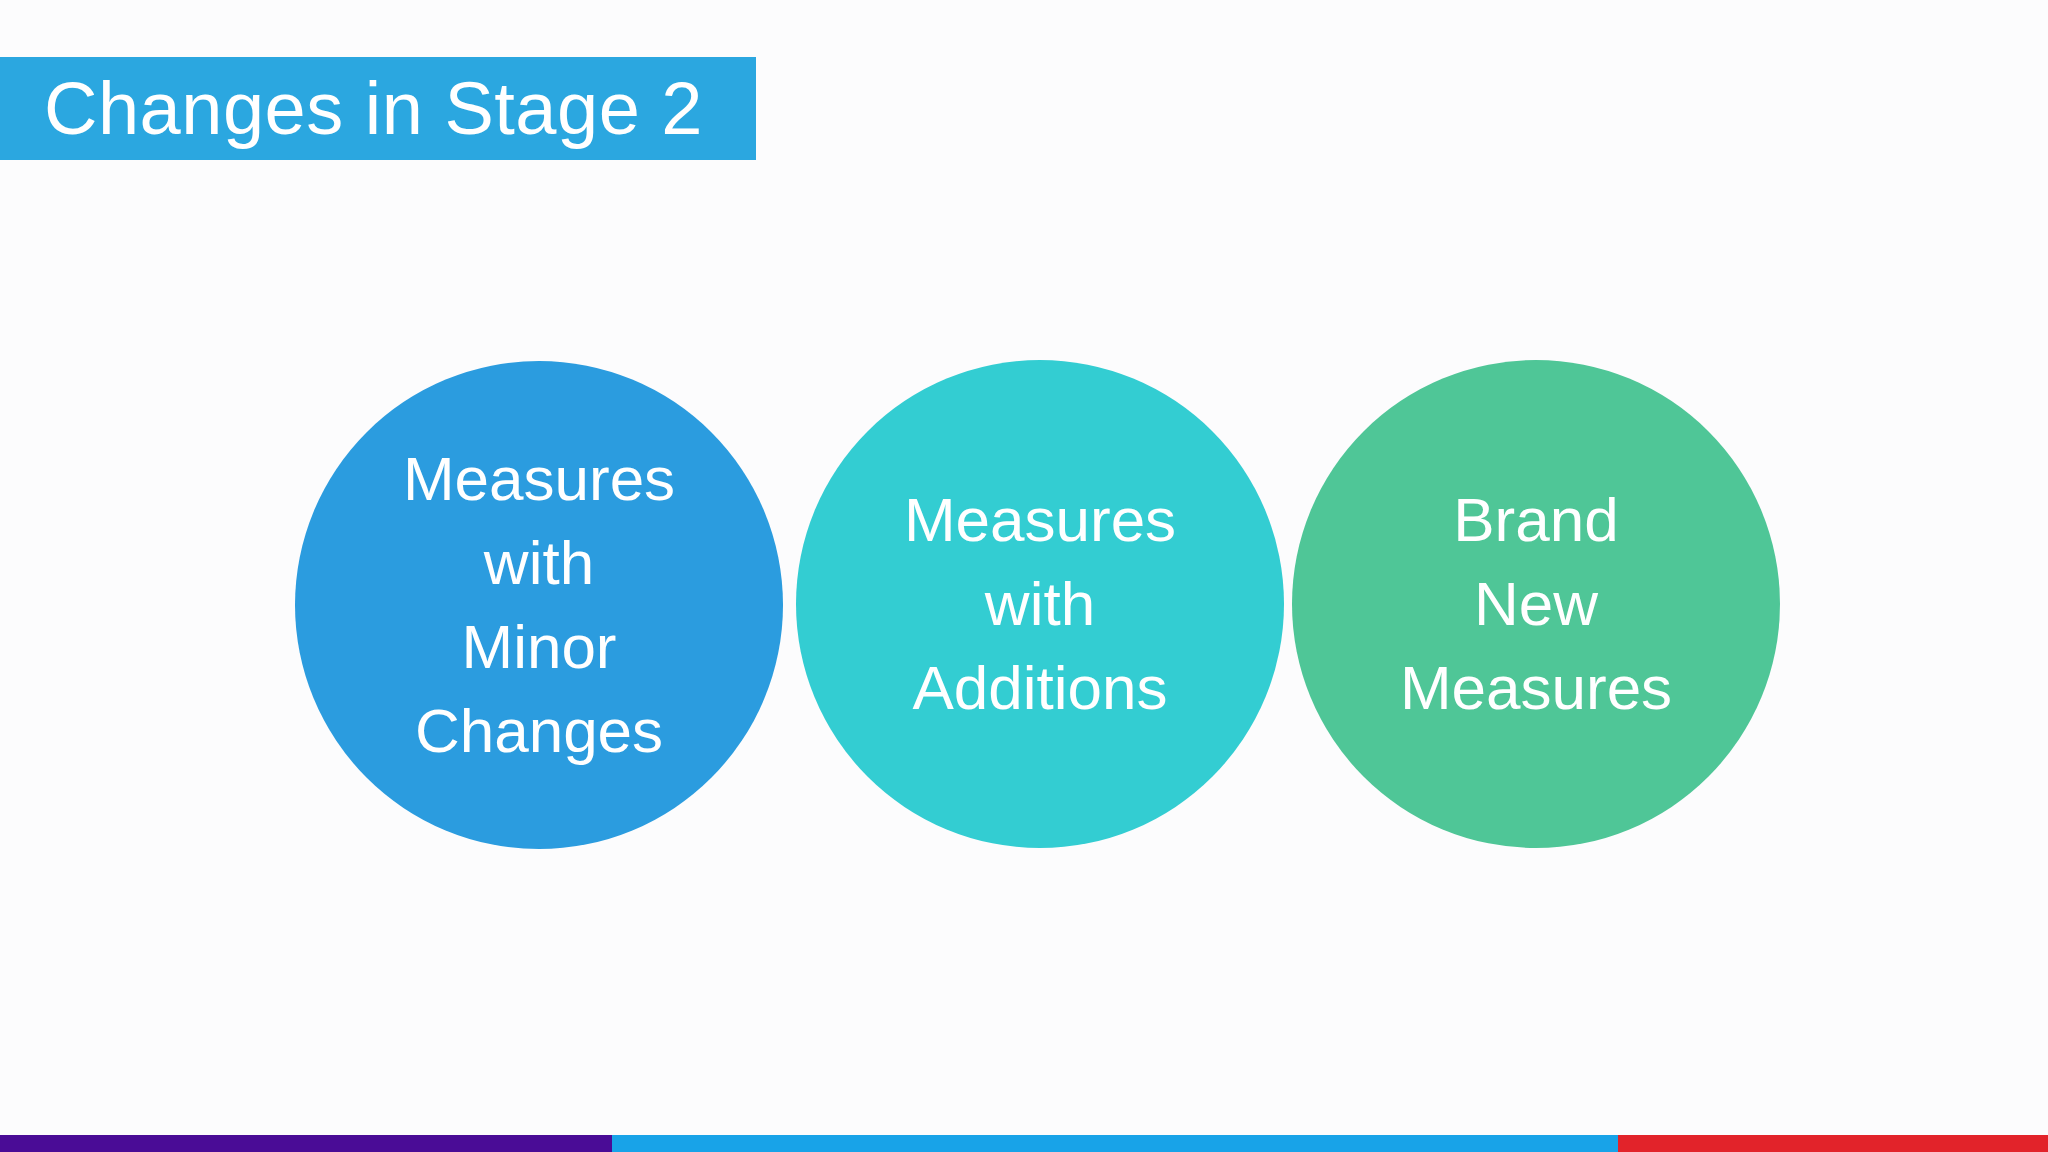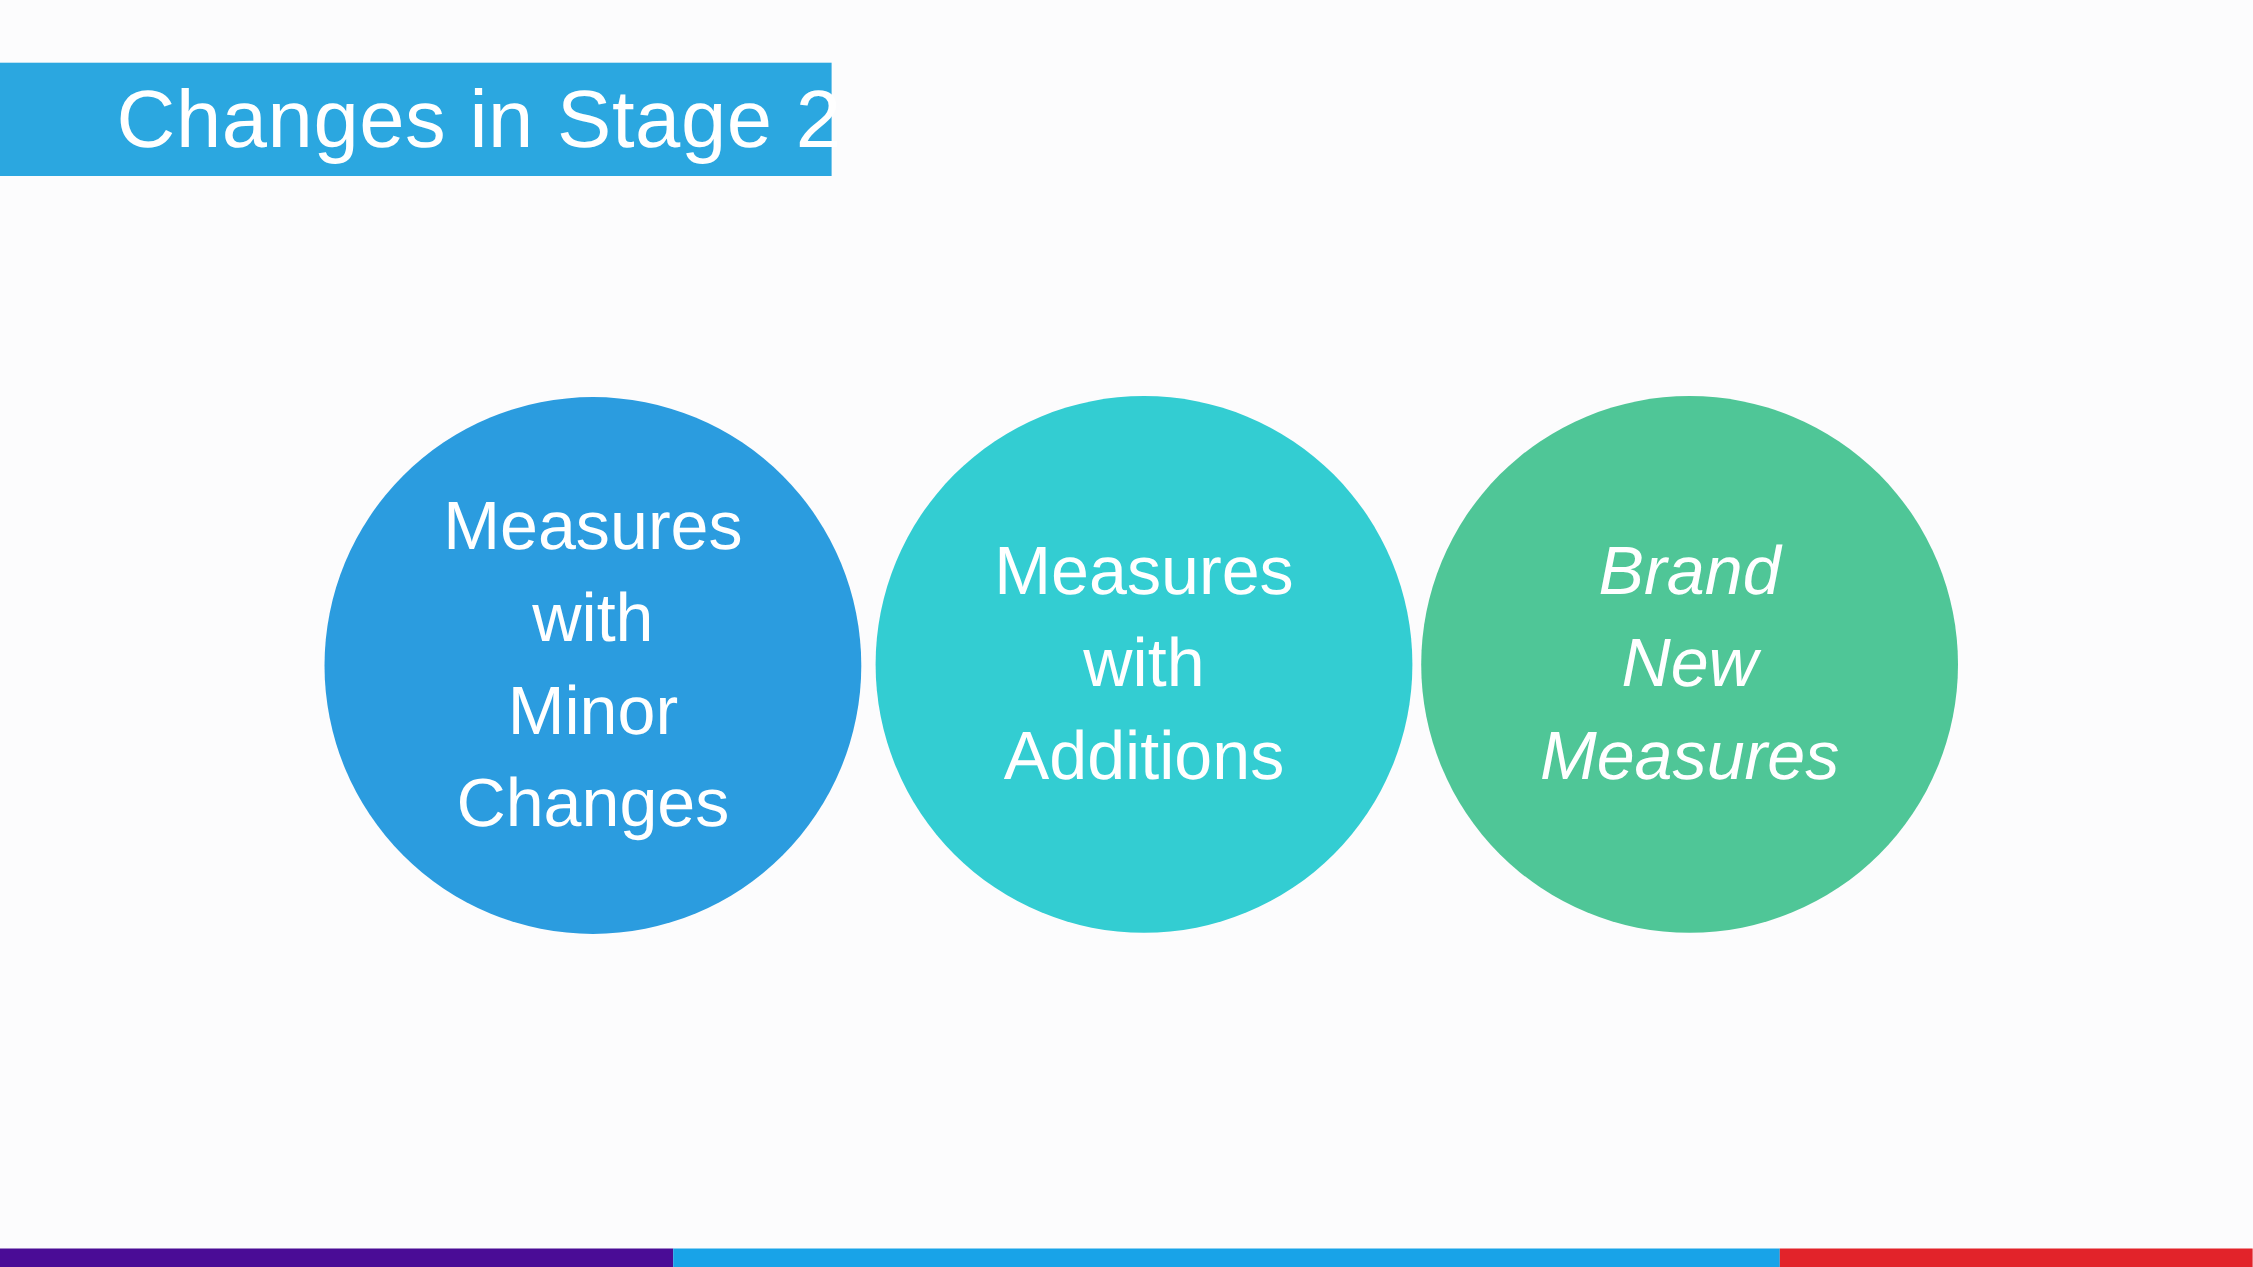--- a/index.html
+++ b/index.html
@@ -20,21 +20,21 @@
   }
   .title-bar {
     position: absolute;
     left: 0;
     top: 57px;
     width: 756px;
     height: 103px;
     box-sizing: border-box;
     display: flex;
     align-items: center;
-    padding-left: 106px;
+    padding-left: 44px;
   }
   .title-text {
     color: #ffffff;
     font-size: 74px;
     font-weight: 400;
     white-space: nowrap;
     letter-spacing: 0.5px;
   }
   .circle {
     position: absolute;
@@ -83,21 +83,21 @@
       <span class="circle-label">Measures
 with
 Minor
 Changes</span>
     </div>
     <div class="circle circle-2" style="background-color: rgb(51, 205, 210);">
       <span class="circle-label">Measures
 with
 Additions</span>
     </div>
-    <div class="circle circle-3" style="background-color: rgb(79, 198, 151); font-style: italic;">
+    <div class="circle circle-3" style="background-color: rgb(79, 198, 151);">
       <span class="circle-label">Brand
 New
 Measures</span>
     </div>
   </div>
 
   <div class="footer-bar">
     <div class="footer-seg purple" style="background-color: rgb(74, 12, 150);"></div>
     <div class="footer-seg blue" style="background-color: rgb(24, 163, 232);"></div>
     <div class="footer-seg red" style="background-color: rgb(226, 35, 42);"></div>

